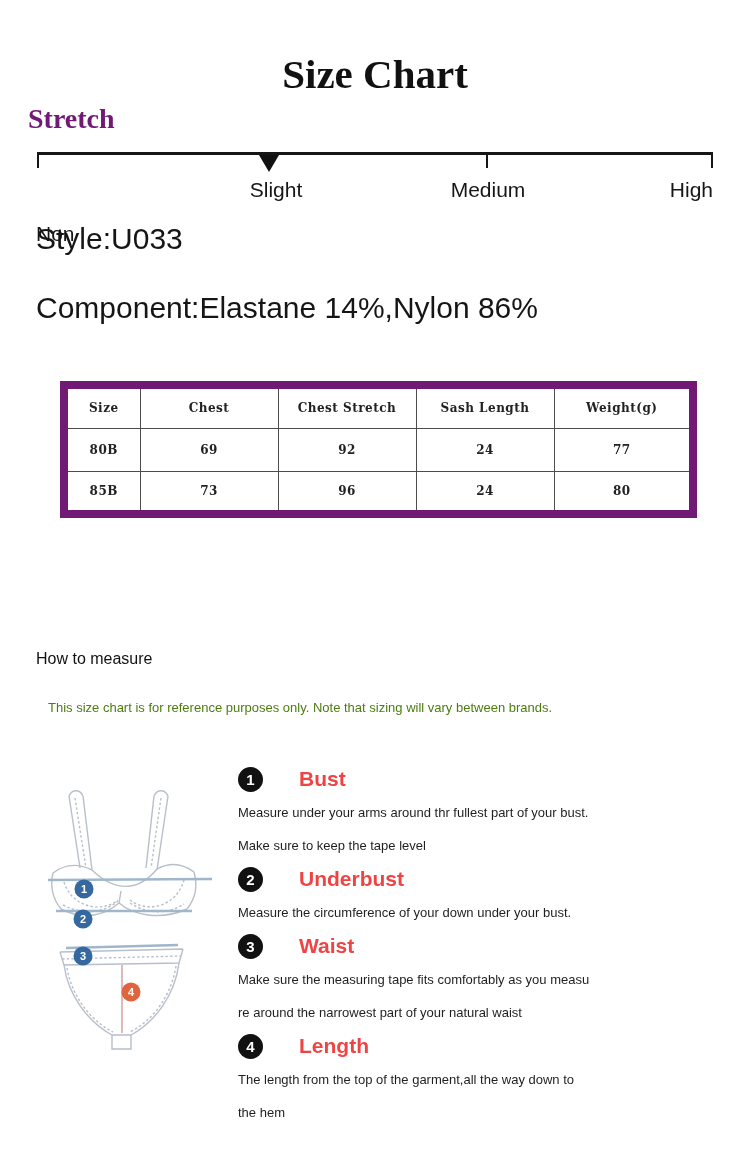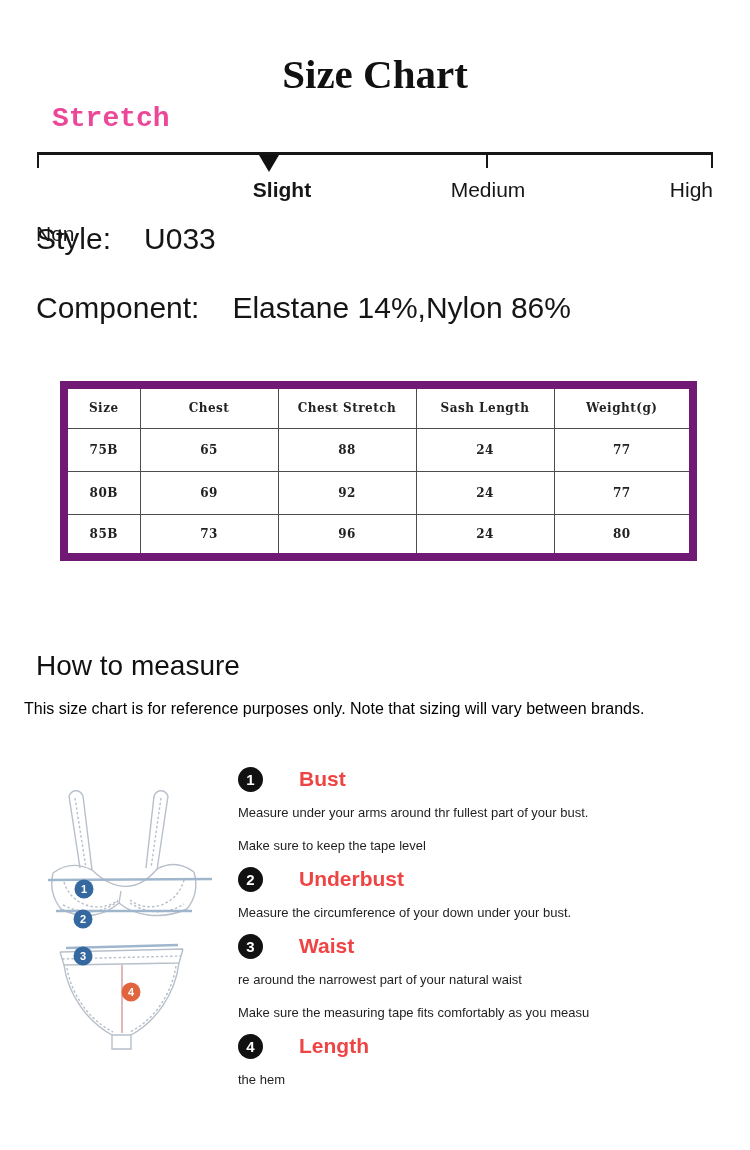--- a/index.html
+++ b/index.html
@@ -6,55 +6,55 @@
   html,body { background:#fff; }
   .page {
     position:relative; width:750px; height:1150px; background:#ffffff;
     font-family:"Liberation Sans", sans-serif; color:#1c1c1c; overflow:hidden;
   }
   .page-title {
     position:absolute; top:50px; left:0; width:750px; text-align:center;
     font-family:"Liberation Serif", serif; font-weight:700; font-size:41px; color:#111;
   }
   .stretch-label {
-    position:absolute; top:103px; left:52px;
-    font-family:Liberation Mono, monospace; font-weight:700; font-size:28px; color:#ec4899;
+    position:absolute; top:103px; left:28px;
+    font-family:Liberation Serif, serif; font-weight:700; font-size:28px; color:#701a75;
   }
   .slider { position:absolute; top:152px; left:37px; width:676px; height:22px; }
   .slider-line { position:absolute; top:0; left:0; width:676px; height:3px; background:#161616; }
   .tick { position:absolute; top:3px; width:2px; height:13px; background:#161616; }
   .tick.t-left { left:0; }
   .tick.t-mid { left:449px; }
   .tick.t-right { right:0; }
   .slider-pointer {
     position:absolute; top:3px; left:222px; width:0; height:0;
     border-left:10px solid transparent; border-right:10px solid transparent;
     border-top:17px solid #111;
   }
   .slider-labels span { position:absolute; top:178px; font-size:21px; color:#161616; white-space:nowrap; }
   .lvl-0 { left:36px;margin-top:44px; }
-  .lvl-1 { left:282px; transform:translateX(-50%); font-weight:700; }
+  .lvl-1 { left:276px; transform:translateX(-50%); font-weight:400; }
   .lvl-2 { left:488px; transform:translateX(-50%);text-align:right; }
   .lvl-3 { left:713px; transform:translateX(-100%); }
   .info-row { position:absolute; left:36px; font-size:30px; color:#151515; white-space:nowrap; }
   .info-row.style-row { top:222px; }
   .info-row.component-row { top:291px; }
-  .info-row .val { margin-left:33px; }
+  .info-row .val { }
   table.size-table {
     position:absolute; top:381px; left:60px; width:629px;
     border-collapse:collapse; table-layout:fixed;
     border:8px solid #701a75;
     font-family:"DejaVu Serif", serif; font-size:12px; font-weight:700; color:#222;
   }
   table.size-table th, table.size-table td {
     border:1px solid #4d4d4d; height:43px; text-align:center; vertical-align:middle;
     font-weight:700; letter-spacing:0.5px;
   }
-  .htm-heading { position:absolute; top:650px; left:36px; font-size:28px; color:#111; }
-  .htm-note { position:absolute; top:700px; left:24px; width:692px; font-size:16px; color:#000000; }
+  .htm-heading { position:absolute; top:650px; left:36px; font-size:16px; color:#111; }
+  .htm-note { position:absolute; top:700px; left:48px; width:692px; font-size:13px; color:#4d7c0f; }
   .figure-svg { position:absolute; top:760px; left:20px; }
   .measure-items { position:absolute; top:762px; left:238px; width:492px; }
   .m-item .m-head { display:flex; align-items:center; height:34px; }
   .m-item .m-num {
     width:25px; height:25px; border-radius:50%; background:#111; color:#fff;
     font-size:15px; font-weight:700; text-align:center; line-height:25px; flex:0 0 25px;
   }
   .m-item .m-title { margin-left:36px; font-size:21px; font-weight:600; color:#ef4444; }
   .m-item .m-line { font-size:13px; line-height:33px; color:#1f1f1f; white-space:nowrap; }
 </style>
@@ -100,27 +100,20 @@
         <tr id="size-table-head">
           <th>Size</th>
           <th>Chest</th>
           <th>Chest Stretch</th>
           <th>Sash Length</th>
           <th>Weight(g)</th>
         </tr>
       </thead>
     <tbody id="size-table-body">
         <tr>
-          <td>75B</td>
-          <td>65</td>
-          <td>88</td>
-          <td>24</td>
-          <td>77</td>
-        </tr>
-        <tr>
           <td>80B</td>
           <td>69</td>
           <td>92</td>
           <td>24</td>
           <td>77</td>
         </tr>
         <tr>
           <td>85B</td>
           <td>73</td>
           <td>96</td>
@@ -192,25 +185,26 @@
           <span class="m-num">2</span>
           <span class="m-title">Underbust</span>
         </div>
         <div class="m-line">Measure the circumference of your down under your bust.</div>
       </div>
       <div class="m-item">
         <div class="m-head">
           <span class="m-num">3</span>
           <span class="m-title">Waist</span>
         </div>
+        <div class="m-line">Make sure the measuring tape fits comfortably as you measu</div>
         <div class="m-line">re around the narrowest part of your natural waist</div>
-        <div class="m-line">Make sure the measuring tape fits comfortably as you measu</div>
       </div>
       <div class="m-item">
         <div class="m-head">
           <span class="m-num">4</span>
           <span class="m-title">Length</span>
         </div>
+        <div class="m-line">The length from the top of the garment,all the way down to</div>
         <div class="m-line">the hem</div>
       </div>
     </div>
 
 </div>
 
 </body></html>

